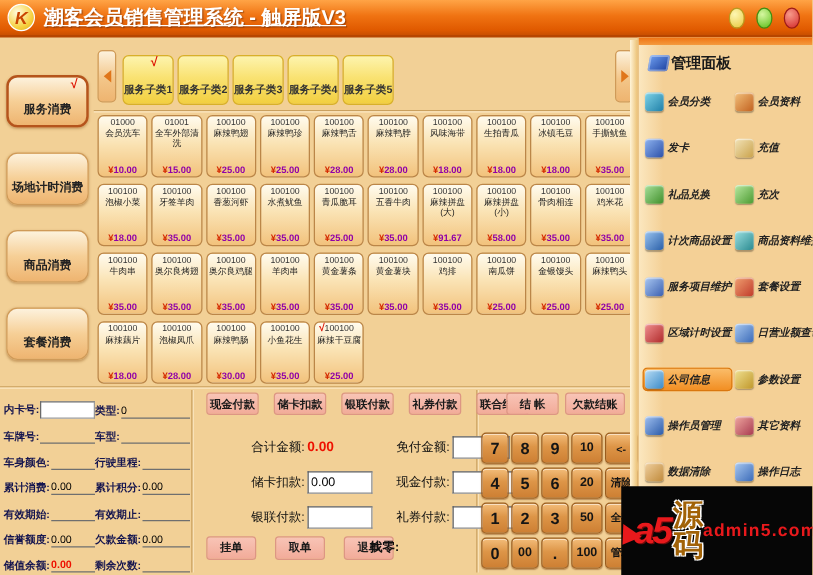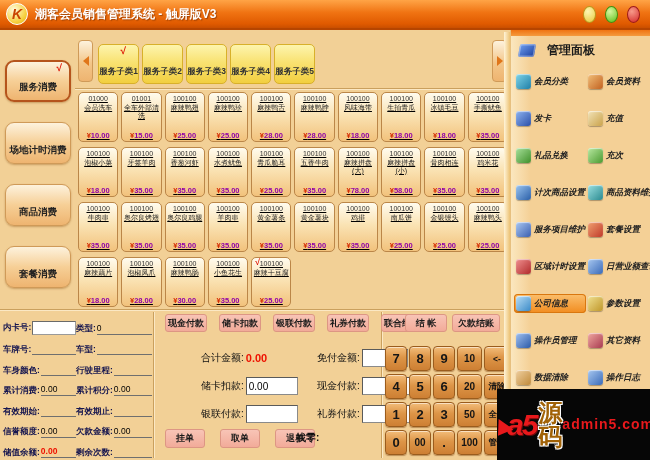--- a/index.html
+++ b/index.html
@@ -10,21 +10,21 @@
     background:#f2d096;
   }
   
   .titlebar{position:absolute;left:0;top:0;width:650px;height:30px;
     background:linear-gradient(180deg,#ffa446 0%,#f07312 45%,#e05a00 85%,#c94f00 100%);
     display:flex;align-items:center;border-bottom:2px solid #b64500;}
   .logo{width:22px;height:22px;border-radius:50%;margin:0 7px 0 6px;
     background:radial-gradient(circle at 35% 30%,#fffbe0,#f6cf3a 65%,#d9a520);
     border:1px solid #fff;display:grid;place-items:center;
     color:#c94400;font-weight:900;font-style:italic;font-size:14px;}
-  .title{color:#fff;font-size:12px;font-weight:bold;text-shadow:1px 1px 1px rgba(90,30,0,.5);}
+  .title{color:#fff;font-size:16px;font-weight:bold;text-shadow:1px 1px 1px rgba(90,30,0,.5);text-decoration:underline;}
   .win-controls{margin-left:auto;margin-right:10px;display:flex;gap:9px;align-items:center;}
   .wc{width:13px;height:17px;border-radius:50%;display:inline-block;}
   .wc-min{background:radial-gradient(circle at 35% 30%,#fdf6b2,#e8c93e);border:1px solid #b89a20;}
   .wc-max{background:radial-gradient(circle at 35% 30%,#d6f7a0,#5bbf1a);border:1px solid #3f8f12;}
   .wc-close{background:radial-gradient(circle at 35% 30%,#f79a8a,#d42a2a);border:1px solid #9c1a1a;}
 
   
   .consume-col{position:absolute;left:5px;top:60px;width:66px;display:flex;flex-direction:column;gap:20px;}
   .consume-btn{position:relative;height:42px;border-radius:9px;
     background:linear-gradient(180deg,#fdf2dd 0%,#f6cf96 50%,#eeb470 100%);
@@ -48,21 +48,21 @@
     display:flex;align-items:flex-end;justify-content:center;padding-bottom:5px;}
   .cat-tab .check{right:12px;}
 
   
   .grid-groove{position:absolute;left:75px;top:88px;width:433px;border-top:1px solid #caa05e;border-bottom:1px solid #fbe8c4;}
   .product-grid{position:absolute;left:78px;top:92px;width:430px;
     display:grid;grid-template-columns:repeat(10,1fr);gap:5px 3px;}
   .pcell{position:relative;height:50px;border-radius:5px;
     background:linear-gradient(180deg,#fffbee 0%,#fae3b4 45%,#f2c27c 100%);
     border:1px solid #bb8648;display:flex;flex-direction:column;align-items:center;
-    padding:2px 1px 1px;overflow:hidden;text-decoration:underline;}
+    padding:2px 1px 1px;overflow:hidden;}
   .p-code{font-size:7px;color:#333;line-height:1.25;}
   .p-name{font-size:7px;color:#1c1c1c;text-align:center;line-height:1.15;flex:1;word-break:break-all;}
   .p-price{font-size:7.5px;font-weight:bold;line-height:1.2;}
   .yen{color:#d42a00;} .amt{color:#9000a8;}
   .pcell .check{top:0;right:auto;left:3px;font-size:8.5px;}
 
   
   .hr-bottom{position:absolute;left:0;top:309px;width:507px;border-top:1px solid #caa05e;border-bottom:1px solid #fbe8c4;}
   .vr1{position:absolute;left:153px;top:312px;height:146px;border-left:1px solid #caa05e;border-right:1px solid #fbe8c4;}
   .vr2{position:absolute;left:381px;top:312px;height:146px;border-left:1px solid #caa05e;border-right:1px solid #fbe8c4;}
@@ -106,21 +106,21 @@
     font-weight:bold;color:#151515;font-size:13px;
     box-shadow:inset 0 1px 0 rgba(255,255,255,.55),0 1px 1px rgba(120,60,10,.45);cursor:pointer;}
   .np-mid{font-size:10px;} .np-fn{font-size:8.5px;}
 
   
   .splitter{position:absolute;left:504px;top:32px;width:6px;height:428px;
     background:linear-gradient(90deg,#fff4d8,#ecc275);}
   .sidebar{position:absolute;left:510px;top:30px;width:140px;height:430px;
     background:linear-gradient(90deg,#fbe7bf,#f4d096 14%);border-left:1px solid #e7c080;}
   .sidebar-top{height:6px;background:linear-gradient(180deg,#f07312,#f49a3e);}
-  .s-header{display:flex;align-items:center;gap:12px;padding:6px 6px 4px 8px;
+  .s-header{display:flex;align-items:center;gap:2px;padding:6px 6px 4px 8px;
     font-size:12px;font-weight:bold;color:#1a1a1a;}
   .book-icon{width:16px;height:13px;border-radius:2px;transform:skewX(-10deg);
     background:linear-gradient(135deg,#6f9ff0,#1b3f9e);box-shadow:inset 0 0 0 1.5px rgba(255,255,255,.35);}
   .s-grid{display:grid;grid-template-columns:72px 64px;grid-auto-rows:37px;align-items:center;padding-left:3px;}
   .s-item{display:flex;align-items:center;gap:3px;padding:2px 2px;border-radius:4px;
     font-size:8.5px;font-weight:bold;font-style:italic;color:#222;cursor:pointer;white-space:nowrap;}
   .s-item.active{background:linear-gradient(180deg,#fbbf6d,#f18c1f);box-shadow:inset 0 0 0 1px #d9770f;}
   .s-icon{width:15px;height:15px;border-radius:3px;flex-shrink:0;
     box-shadow:inset 0 1px 1px rgba(255,255,255,.6),0 1px 1px rgba(0,0,0,.3);}
 
@@ -268,21 +268,21 @@
       <div class="p-price"><span class="yen">¥</span><span class="amt">25.00</span></div>
     </div>
     <div class="pcell">
       <div class="p-code">100100</div>
       <div class="p-name">五香牛肉</div>
       <div class="p-price"><span class="yen">¥</span><span class="amt">35.00</span></div>
     </div>
     <div class="pcell">
       <div class="p-code">100100</div>
       <div class="p-name">麻辣拼盘(大)</div>
-      <div class="p-price"><span class="yen">¥</span><span class="amt">78.00</span></div>
+      <div class="p-price"><span class="yen">¥</span><span class="amt">91.67</span></div>
     </div>
     <div class="pcell">
       <div class="p-code">100100</div>
       <div class="p-name">麻辣拼盘(小)</div>
       <div class="p-price"><span class="yen">¥</span><span class="amt">58.00</span></div>
     </div>
     <div class="pcell">
       <div class="p-code">100100</div>
       <div class="p-name">骨肉相连</div>
       <div class="p-price"><span class="yen">¥</span><span class="amt">35.00</span></div>

